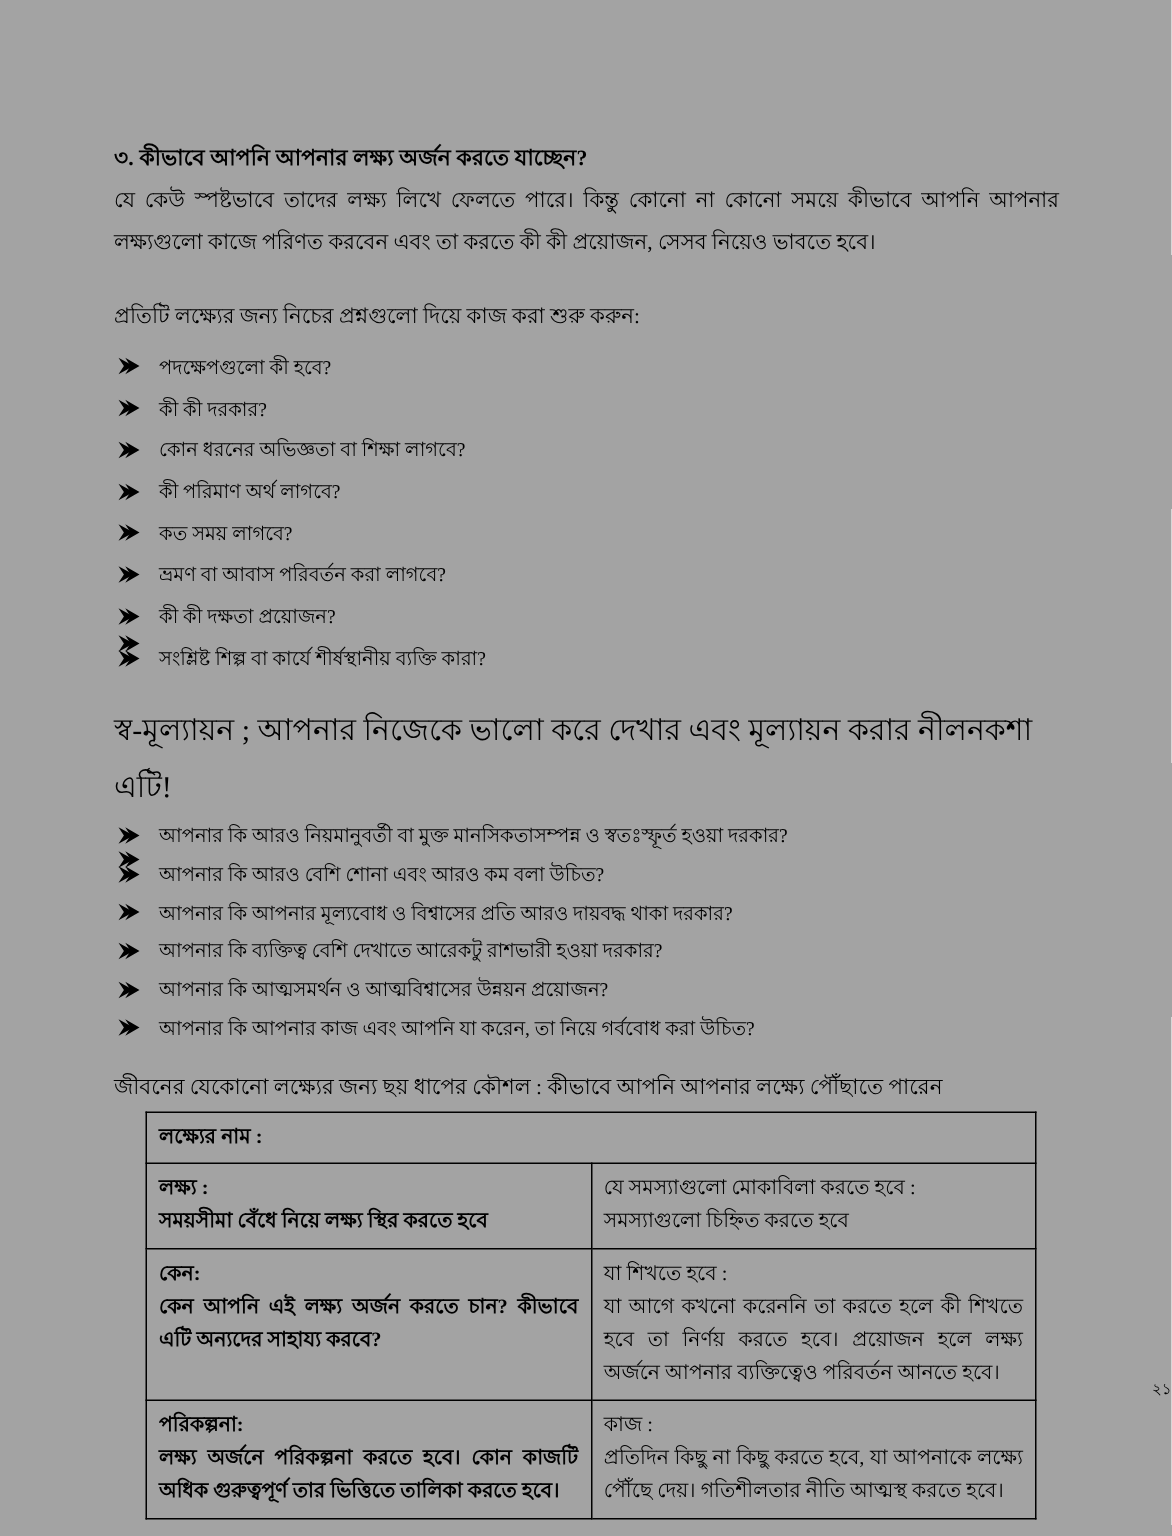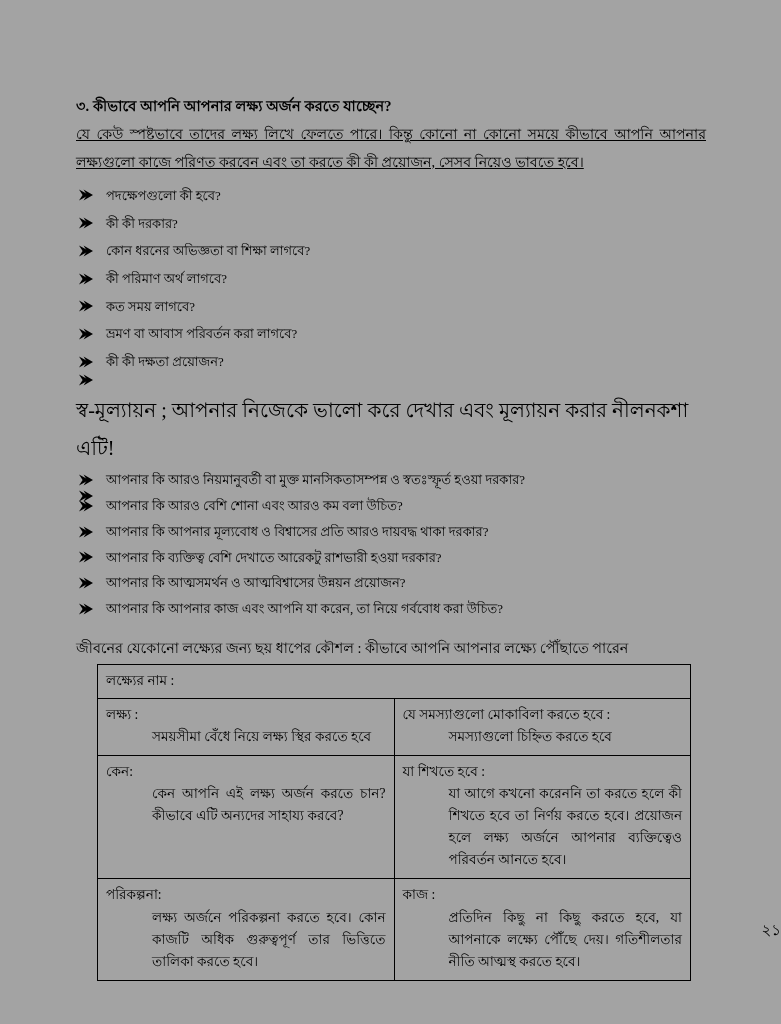--- a/index.html
+++ b/index.html
@@ -38,21 +38,20 @@
   }
   .para {
     font-size: 14.2px;
     line-height: 1.98;
     margin: 0;
     text-align: justify;
     text-justify: inter-word;
   }
   .para-intro {
     margin: 0 0 1px 0;
-    text-decoration: underline;
   }
   .para-lead {
     font-size: 14.2px;
     line-height: 1.9;
     margin: 22px 0 0 0;
   }
   .selfeval-heading {
     font-size: 20px;
     line-height: 1.9;
     margin: 20px 0 0 0;
@@ -106,57 +105,57 @@
     margin-left: 21px;
     table-layout: fixed;
   }
   .goal-table td {
     border: 1px solid #000000;
     vertical-align: top;
     padding: 5px 8px 7px 8px;
     font-size: 13.6px;
     line-height: 1.62;
   }
-  .goal-table td.col-left  { width: 290px; }
+  .goal-table td.col-left  { width: 290px; font-weight: bold; }
   .goal-table td.col-right { width: 303px; }
   .cell-label {
     display: block;
     white-space: nowrap;
   }
   .cell-body {
     display: block;
     text-align: justify;
     text-justify: inter-word;
-    margin-left: 46px;
   }
   .cell-body.plain { text-align: left; }
   .row-name td {
     padding-bottom: 6px;
   }
 
   
   .page-number {
     position: absolute;
     left: 0;
     right: 0;
     top: 918px;
     text-align: right;
-    font-size: 15px;
+    font-size: 10px;
   }
 </style>
 </head>
 <body>
 
 <div class="page">
   <div class="content">
 
     <h2 class="section-heading">৩. কীভাবে আপনি আপনার লক্ষ্য অর্জন করতে যাচ্ছেন?</h2>
 
     <p class="para para-intro">যে কেউ স্পষ্টভাবে তাদের লক্ষ্য লিখে ফেলতে পারে। কিন্তু কোনো না কোনো সময়ে কীভাবে আপনি আপনার লক্ষ্যগুলো কাজে পরিণত করবেন এবং তা করতে কী কী প্রয়োজন, সেসব নিয়েও ভাবতে হবে।</p>
 
+    <p class="para-lead">প্রতিটি লক্ষ্যের জন্য নিচের প্রশ্নগুলো দিয়ে কাজ করা শুরু করুন:</p>
 
     <ul class="arrow-list">
       <li>
         <span class="arrow-marker">
           <svg width="16" height="13" viewBox="0 0 16 13" aria-hidden="true">
             <path d="M1 1 L11 6.5 L1 12 L4.6 6.5 Z" fill="#000"></path>
             <path d="M5.5 1 L15 6.5 L5.5 12 L9 6.5 Z" fill="#000"></path>
           </svg>
         </span>
         <span class="li-text">পদক্ষেপগুলো কী হবে?</span>
@@ -215,20 +214,29 @@
         </span>
         <span class="li-text">কী কী দক্ষতা প্রয়োজন?</span>
       </li>
       <li>
         <span class="arrow-marker">
           <svg width="16" height="13" viewBox="0 0 16 13" aria-hidden="true">
             <path d="M1 1 L11 6.5 L1 12 L4.6 6.5 Z" fill="#000"></path>
             <path d="M5.5 1 L15 6.5 L5.5 12 L9 6.5 Z" fill="#000"></path>
           </svg>
         </span>
+      </li>
+      <li>
+        <span class="arrow-marker">
+          <svg width="16" height="13" viewBox="0 0 16 13" aria-hidden="true">
+            <path d="M1 1 L11 6.5 L1 12 L4.6 6.5 Z" fill="#000"></path>
+            <path d="M5.5 1 L15 6.5 L5.5 12 L9 6.5 Z" fill="#000"></path>
+          </svg>
+        </span>
+        <span class="li-text">সংশ্লিষ্ট শিল্প বা কার্যে শীর্ষস্থানীয় ব্যক্তি কারা?</span>
       </li>
     </ul>
 
     <p class="selfeval-heading">স্ব-মূল্যায়ন ; আপনার নিজেকে ভালো করে দেখার এবং মূল্যায়ন করার নীলনকশা এটি!</p>
 
     <ul class="arrow-list tight compact">
       <li>
         <span class="arrow-marker">
           <svg width="16" height="13" viewBox="0 0 16 13" aria-hidden="true">
             <path d="M1 1 L11 6.5 L1 12 L4.6 6.5 Z" fill="#000"></path>

